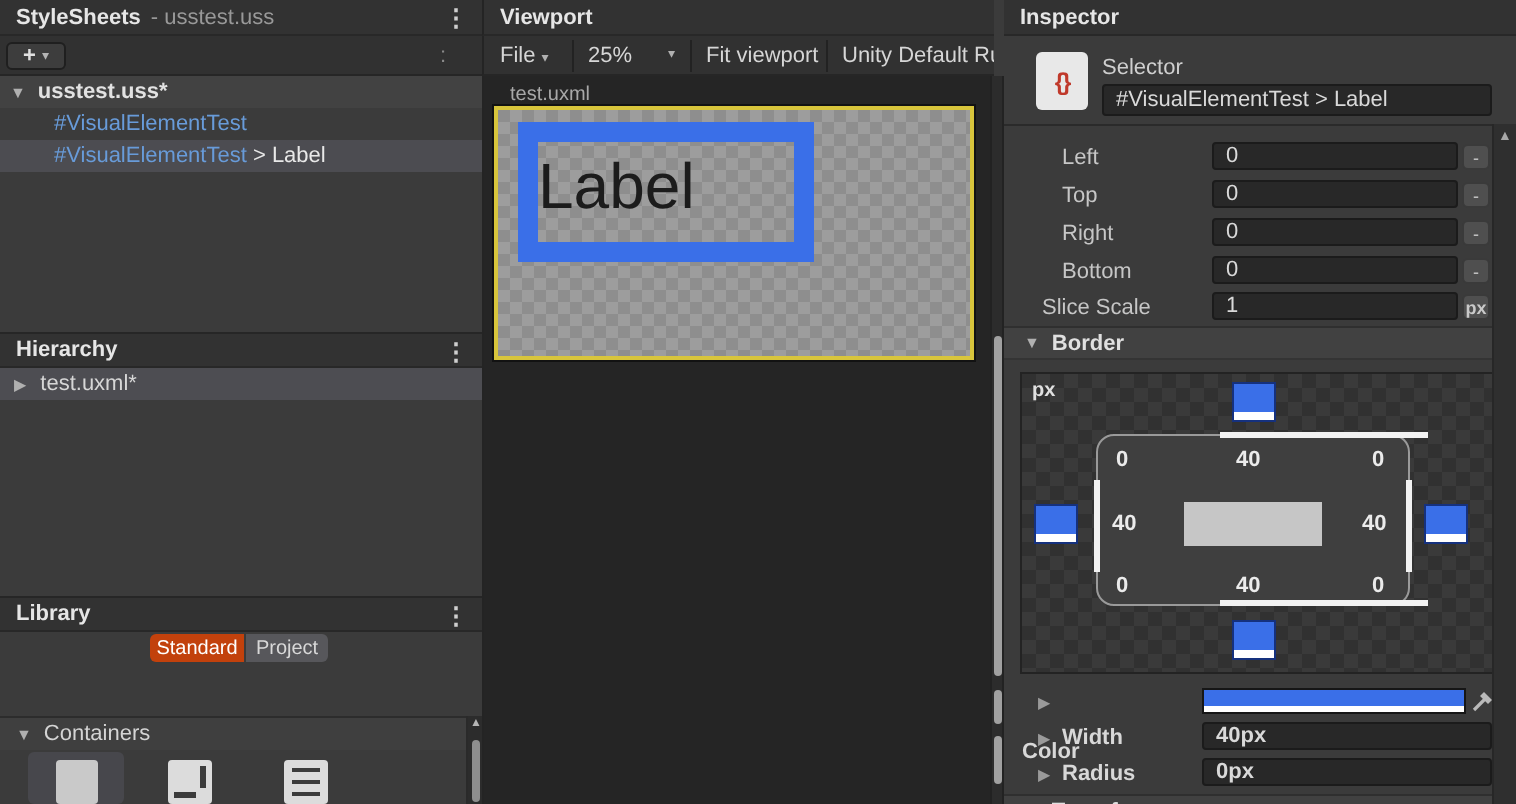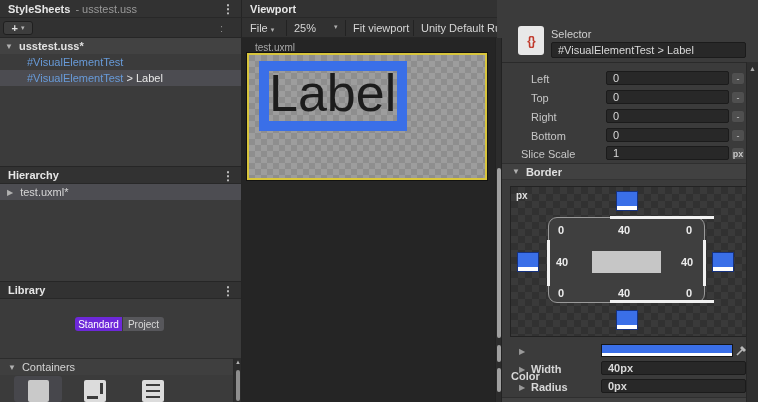--- a/index.html
+++ b/index.html
@@ -92,25 +92,25 @@
 
   <div class="hdr" style="left:0; top:166px; width:241px; border-top:1px solid #262626;">
     <span style="margin-left:8px;">Hierarchy</span>
     <span class="kebab">⋮</span>
   </div>
   <div class="row16" style="top:184px; background:#4d4d52;">
     <span class="caret" style="margin-left:7px;">▶</span>
     <span style="margin-left:7px; color:#d6d6d6;">test.uxml*</span>
   </div>
 
-  <div class="hdr" style="left:0; top:281px; width:241px; border-top:1px solid #262626;">
+  <div class="hdr" style="left:0; top:298px; width:241px; border-top:1px solid #262626;">
     <span style="margin-left:8px;">Library</span>
     <span class="kebab">⋮</span>
   </div>
-  <div class="abs" style="left:75px; top:317px; width:47px; height:14px; background:#6d28d9; border-radius:3px 0 0 3px; display:flex; align-items:center; justify-content:center; font-size:10px; color:#fff;">Standard</div>
+  <div class="abs" style="left:75px; top:317px; width:47px; height:14px; background:#c2410c; border-radius:3px 0 0 3px; display:flex; align-items:center; justify-content:center; font-size:10px; color:#fff;">Standard</div>
   <div class="abs" style="left:123px; top:317px; width:41px; height:14px; background:#57575b; border-radius:0 3px 3px 0; display:flex; align-items:center; justify-content:center; font-size:10px; color:#d8d8d8;">Project</div>
   <div class="abs" style="left:0; top:358px; width:233px; height:17px; background:#3f3f3f; border-top:1px solid #2c2c2c; display:flex; align-items:center;">
     <span class="caret" style="margin-left:8px;">▼</span>
     <span style="margin-left:6px; color:#d4d4d4;">Containers</span>
   </div>
 
   <div class="scroll-track" style="left:233px; top:358px; width:8px; height:44px; border-left:1px solid #2a2a2a;">
     <span style="position:absolute; left:1px; top:1px; font-size:6px; color:#b5b5b5;">▲</span>
     <div class="thumb" style="left:2px; top:12px; height:31px; background:#8e8e8e;"></div>
   </div>
@@ -140,31 +140,34 @@
     </span>
     <span style="position:absolute; left:92px; top:5px; font-size:7px; color:#b0b0b0;">▾</span>
     <div style="position:absolute; left:103px; top:2px; width:1px; height:16px; background:#222;"></div>
     <span style="position:absolute; left:111px; top:4px; color:#d6d6d6;">Fit viewport</span>
     <div style="position:absolute; left:171px; top:2px; width:1px; height:16px; background:#222;"></div>
     <span style="position:absolute; left:179px; top:4px; color:#d6d6d6; white-space:nowrap;">Unity Default Runtime Th</span>
   </div>
   <span class="abs" style="left:255px; top:42px; font-size:10px; color:#a8a8a8;">test.uxml</span>
   <div class="abs checker-light" style="left:247px; top:53px; width:240px; height:127px; border:2px solid #d8c53c; outline:1px solid #121212;">
     <div style="position:absolute; left:10px; top:6px; width:148px; height:70px; border:10px solid #3a6fe8;">
-      <div style="font-size:52px; line-height:49px; color:#1c1c1c; margin-top:-2px; white-space:nowrap;">Label</div>
+      <div style="font-size:32px; line-height:49px; color:#1c1c1c; margin-top:-2px; white-space:nowrap;">Label</div>
     </div>
   </div>
 
   <div class="scroll-track" style="left:495px; top:38px; width:7px; height:364px; border-left:1px solid #222; border-right:1px solid #222;">
     <div class="thumb" style="left:1px; top:130px; height:170px;"></div>
     <div class="thumb" style="left:1px; top:307px; height:17px;"></div>
     <div class="thumb" style="left:1px; top:330px; height:24px;"></div>
   </div>
 
   <div class="abs" style="left:502px; top:0; width:256px; height:402px; background:#3b3b3b;"></div>
+  <div class="hdr" style="left:502px; top:0; width:256px;">
+    <span style="margin-left:8px;">Inspector</span>
+  </div>
 
   <div class="abs" style="left:518px; top:26px; width:26px; height:29px; background:#e8e8e8; border-radius:3px; display:flex; align-items:center; justify-content:center;">
     <span style="color:#c0392b; font-weight:bold; font-size:12px; letter-spacing:-1px;">{}</span>
   </div>
   <span class="abs" style="left:551px; top:28px; color:#cfcfcf;">Selector</span>
   <div class="field" style="left:551px; top:42px; width:195px; height:16px;">
     <span>#VisualElementTest &gt; Label</span>
   </div>
   <div class="abs" style="left:502px; top:62px; width:256px; height:1px; background:#2a2a2a;"></div>
 

